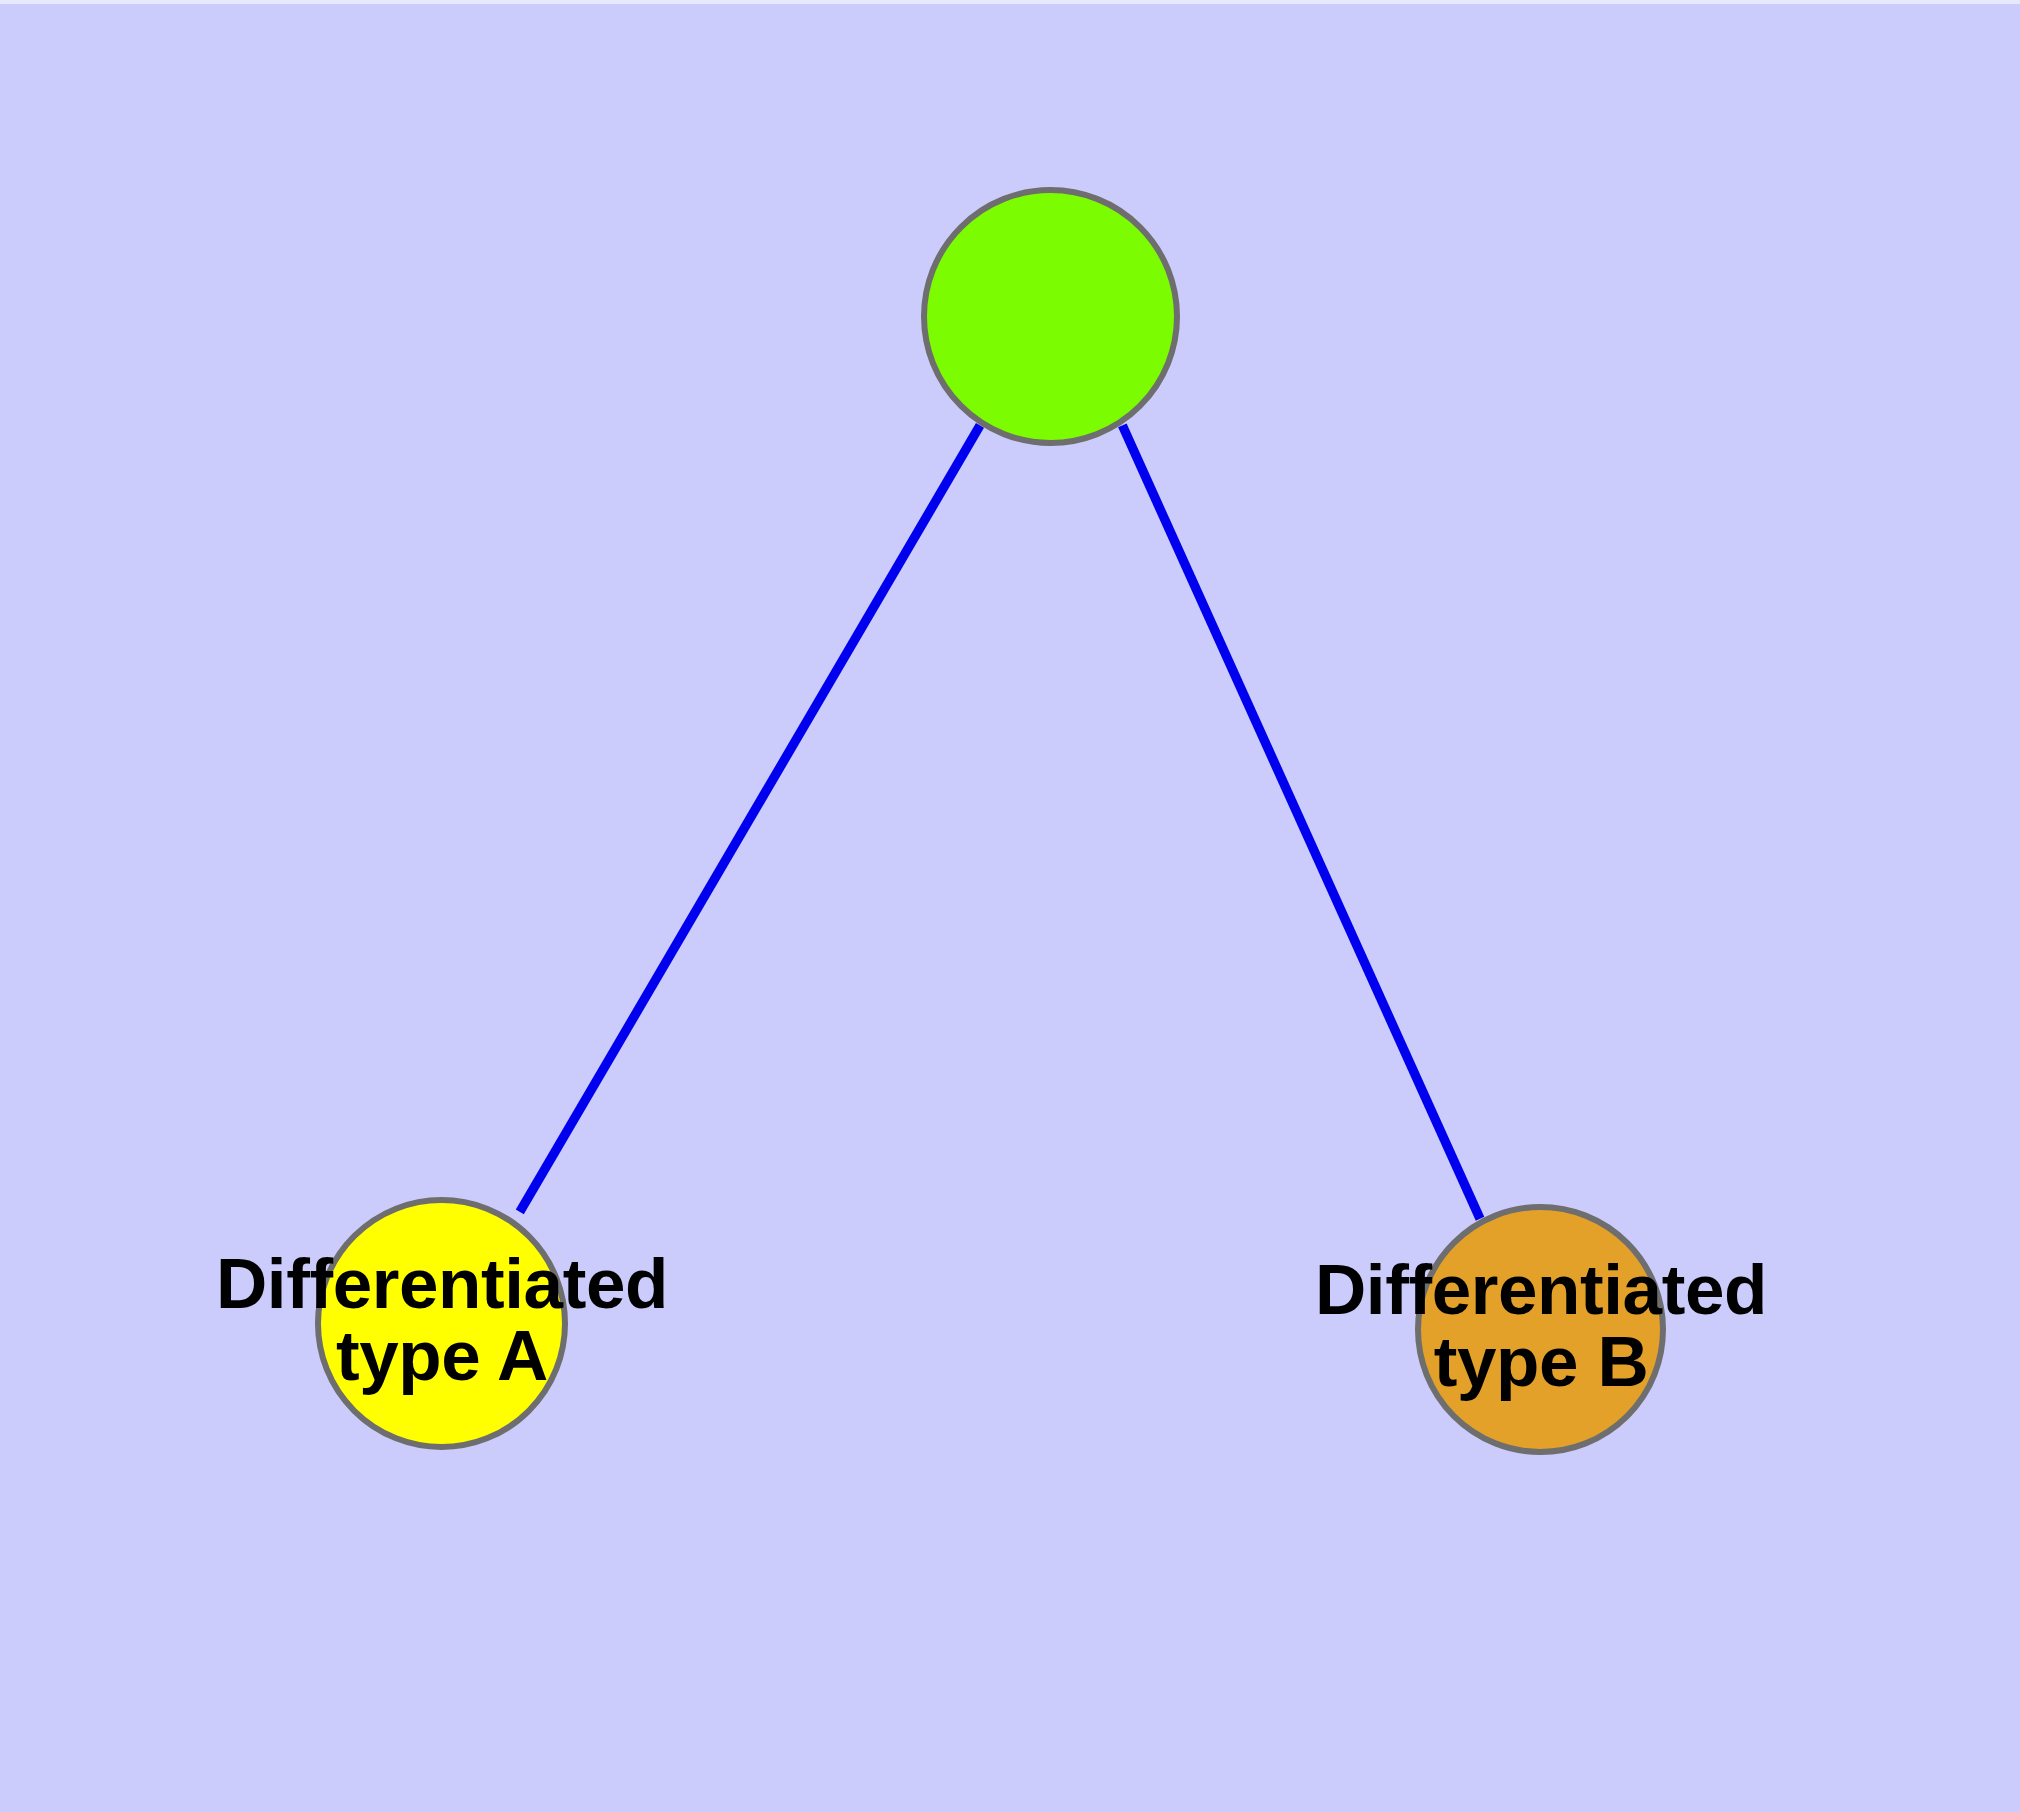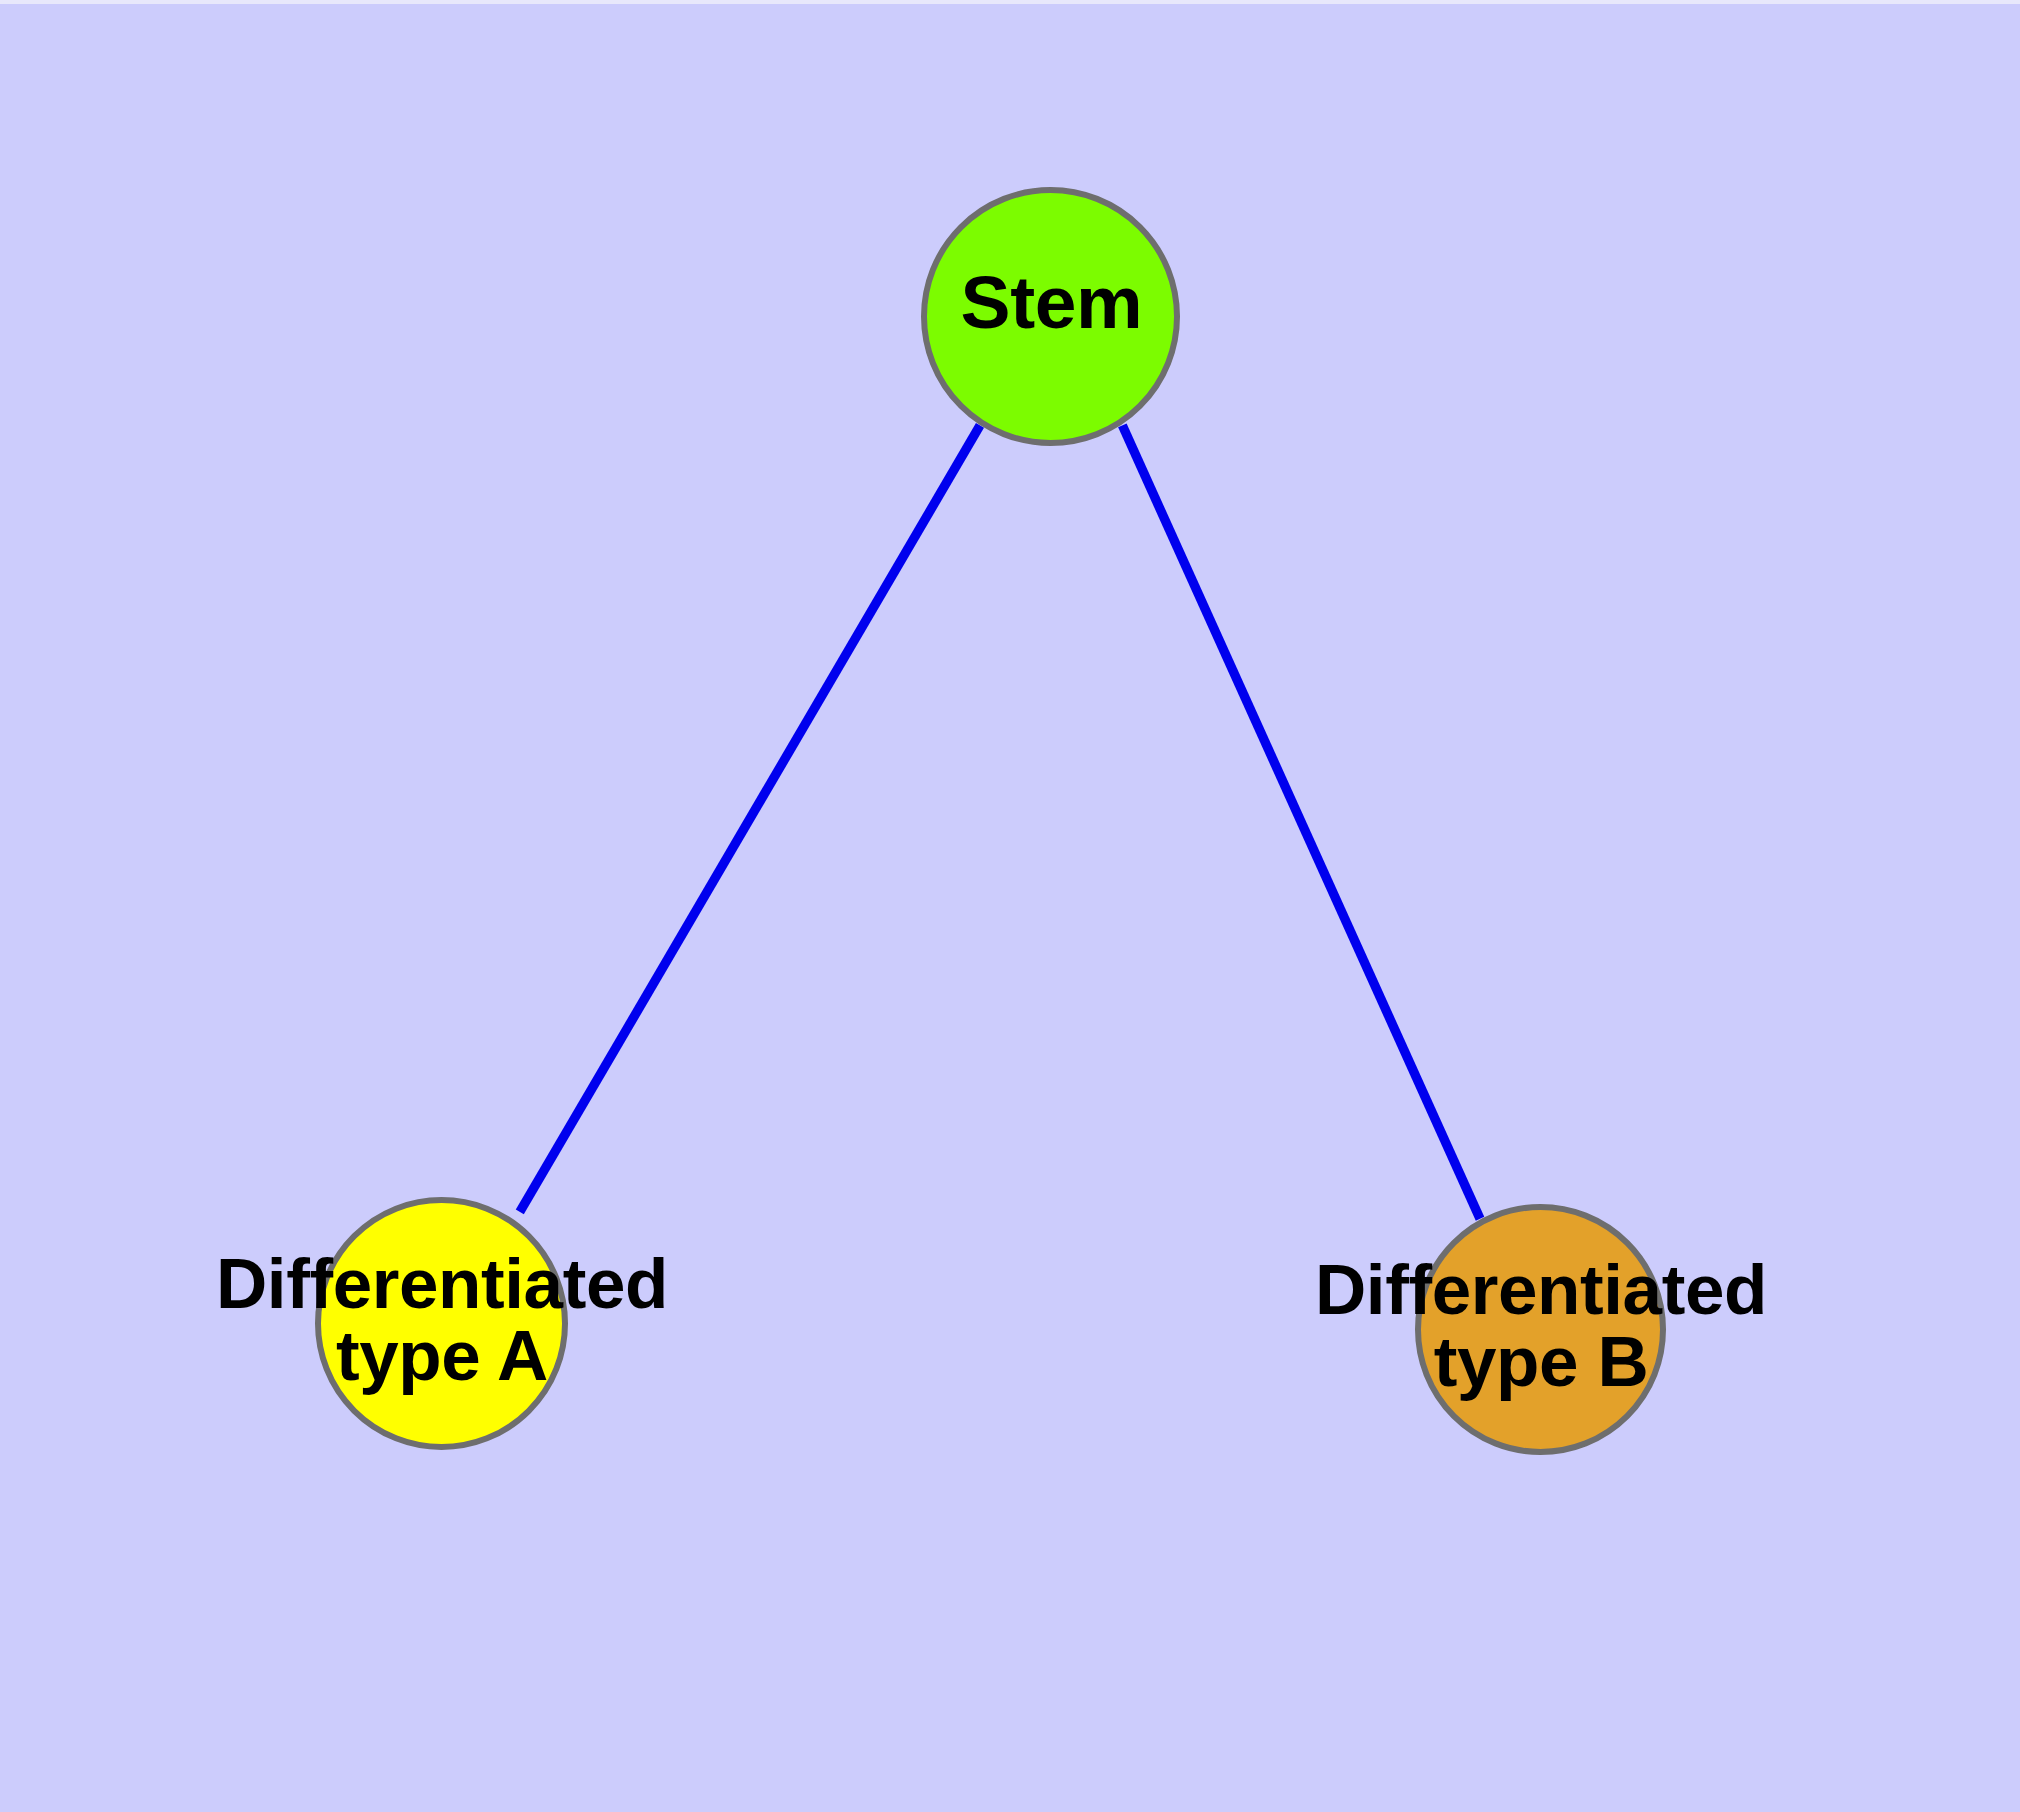--- a/index.html
+++ b/index.html
@@ -96,21 +96,20 @@
 
   <svg id="edge-layer" viewBox="0 0 2384 2138">
     <line x1="1156" y1="502" x2="613" y2="1430" stroke="#0000ee" stroke-width="11" stroke-linecap="butt"></line>
     <line x1="1324" y1="502" x2="1746" y2="1438" stroke="#0000ee" stroke-width="11" stroke-linecap="butt"></line>
   </svg>
 
   <div class="node" id="node-stem"></div>
   <div class="node" id="node-diff-a"></div>
   <div class="node" id="node-diff-b"></div>
 
-  <div class="node-label" id="label-stem">Stem</div>
 
   <div class="node-label" id="label-diff-a">Differentiated
 type A</div>
 
   <div class="node-label" id="label-diff-b">Differentiated
 type B</div>
 
 </div>
 
 

